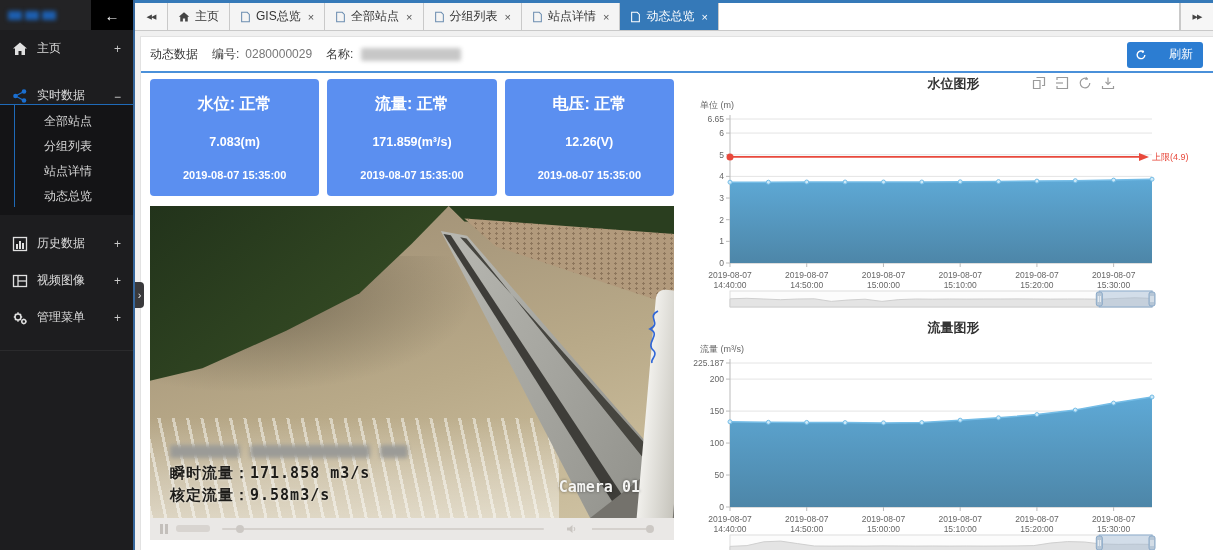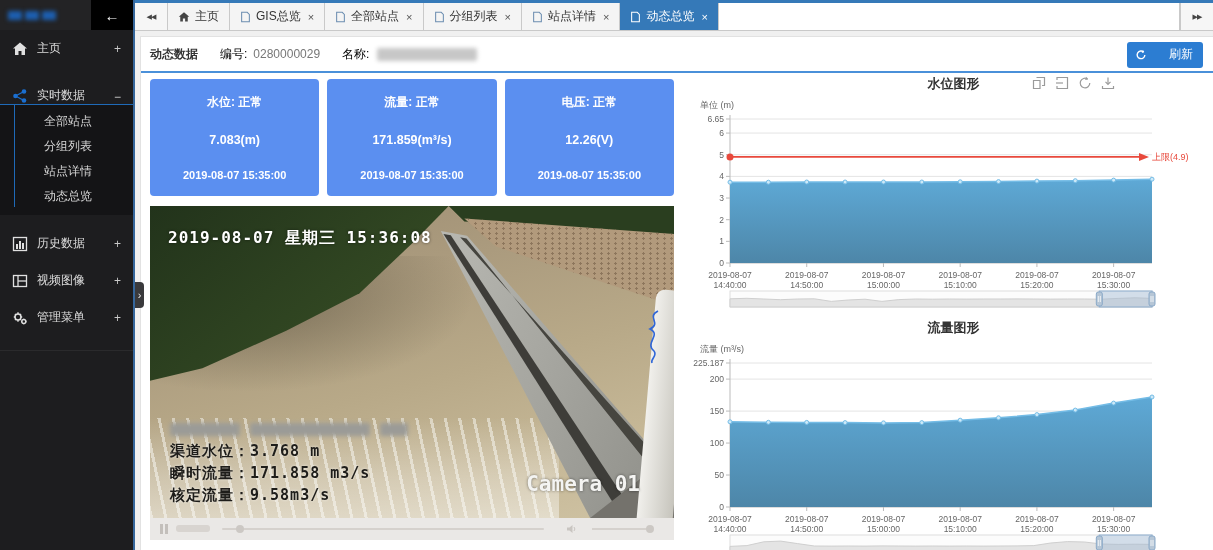--- a/index.html
+++ b/index.html
@@ -27,54 +27,54 @@
   .tab{display:flex;align-items:center;gap:5px;padding:0 10px;border-right:1px solid #c9c9c9;background:#f4f4f4;color:#333;font-size:12px;cursor:pointer;white-space:nowrap;}
   .tab .x{font-size:11px;margin-left:2px;color:#555;}
   .tab.active{background:#3579b8;color:#fff;}
   .tab.active .x{color:#fff;}
   .tab.active svg *{stroke:#fff;}
   .tb-fill{flex:1;background:#fff;border-right:1px solid #c9c9c9;}
   
   .content{position:absolute;left:135px;top:31px;right:0;bottom:0;background:#f0f0f0;}
   .panel{position:absolute;left:5px;top:5px;right:0;bottom:0;background:#fff;border-left:1px solid #e2e2e2;border-top:1px solid #e2e2e2;overflow:hidden;}
   .pan-head{height:26px;display:flex;align-items:center;gap:6px;font-size:12px;padding:4px 0 0 9px;position:relative;}
-  .ph-title{font-weight:bold;color:#333;}
-  .ph-kv{color:#000000;margin-left:16px;}
+  .ph-title{font-weight:normal;color:#333;}
+  .ph-kv{color:#404040;margin-left:8px;}
   .ph-val{color:#777;}
   .ph-redact{width:100px;height:13px;background:#c7c7c7;filter:blur(2px);margin-left:2px;border-radius:2px;}
   .refresh-btn{position:absolute;right:10px;top:5px;background:#2c7dd2;color:#fff;border:none;border-radius:3px;font-size:12px;padding:4px 10px 5px 8px;display:flex;align-items:center;gap:22px;cursor:pointer;font-family:inherit;}
   .pan-rule{height:2px;background:#4a90d9;margin-top:4px;}
   .cols{display:flex;}
   .leftcol{width:524px;margin-left:9px;flex:0 0 524px;}
   .rightcol{width:523px;margin-left:18px;flex:0 0 523px;padding-top:2px;}
   
   .cards{display:flex;gap:8px;margin-top:6px;}
   .card{flex:1;height:117px;background:#5b8ff0;border-radius:4px;color:#fff;display:flex;flex-direction:column;justify-content:space-between;align-items:center;padding:15px 8px;box-sizing:border-box;cursor:default;}
-  .card .c-title{font-size:12px;font-weight:bold;}
+  .card .c-title{font-size:16px;font-weight:bold;}
   .card .c-val{font-size:12.5px;font-weight:bold;}
   .card .c-time{font-size:11px;font-weight:bold;}
   
   .camera{margin-top:10px;width:524px;height:312px;position:relative;overflow:hidden;background:#b3a283;}
   .cam-water{position:absolute;inset:0;background:linear-gradient(165deg,#9d8d72 0%,#ab9b7e 30%,#b8a988 55%,#c6b897 80%,#cfc3a4 100%);}
   .cam-foam{position:absolute;left:0;bottom:0;width:78%;height:32%;background:linear-gradient(180deg,rgba(255,255,255,0) 0%,rgba(255,255,255,.3) 60%,rgba(255,255,255,.45) 100%),repeating-linear-gradient(78deg,rgba(250,250,245,.5) 0 3px,rgba(250,250,245,0) 3px 14px);}
   .cam-shade{position:absolute;left:0;top:16%;width:62%;height:44%;background:radial-gradient(ellipse at 30% 30%,rgba(60,55,40,.45),rgba(60,55,40,0) 70%);}
   .cam-trees-left{position:absolute;inset:0;clip-path:polygon(0 0,57% 0,50% 12%,40% 28%,26% 40%,10% 52%,0 56%);background:linear-gradient(140deg,#22331b,#3a5226 55%,#2a3e1e);}
   .cam-trees-top-right{position:absolute;inset:0;clip-path:polygon(57% 0,100% 0,100% 10%,78% 7%,60% 5%);background:#2a3e1f;}
   .cam-rocks{position:absolute;inset:0;clip-path:polygon(60% 4%,100% 9%,100% 32%,66% 13%);background:#b29a7c;background-image:radial-gradient(circle 1.5px,#8d765c 0 1px,transparent 1.2px);background-size:7px 5px;}
   .cam-wall{position:absolute;inset:0;clip-path:polygon(55.5% 8%,60.5% 9.5%,100% 86%,100% 100%,84% 100%);background:linear-gradient(115deg,#d8d8d2,#a6a6a0 70%,#8e8e88);}
   .cam-rail1{position:absolute;inset:0;clip-path:polygon(56% 9%,57.4% 9.4%,93% 100%,90.2% 100%);background:#3e3d39;}
   .cam-rail2{position:absolute;inset:0;clip-path:polygon(59.2% 10%,60.4% 10.4%,100% 93%,100% 86.5%);background:#46453f;}
   .cam-slab{position:absolute;inset:0;clip-path:polygon(84% 100%,100% 79%,100% 100%);background:#74726c;}
   .cam-pole{position:absolute;right:-8px;top:27%;width:36px;height:78%;background:linear-gradient(90deg,#f1f0ec,#c6c4bc);transform:rotate(5deg);border-radius:9px;}
   .cam-cable{position:absolute;right:8px;top:33%;}
   .cam-ts{position:absolute;left:18px;top:22px;color:#fff;font-family:"DejaVu Sans Mono","Liberation Mono",monospace;font-size:16px;font-weight:bold;text-shadow:0 0 3px rgba(0,0,0,.55);letter-spacing:1px;}
   .cam-osd{position:absolute;left:20px;bottom:12px;font-family:"DejaVu Sans Mono","Liberation Mono",monospace;font-size:15px;font-weight:bold;color:#1e1d1a;text-shadow:0 0 3px rgba(255,255,255,.65);line-height:22px;letter-spacing:1px;}
   .cam-osd-redact{display:flex;gap:10px;margin-bottom:4px;}
   .cam-osd-redact i{display:block;height:13px;background:#9b9b97;filter:blur(2px);border-radius:2px;}
-  .cam-label{position:absolute;right:34px;bottom:22px;color:#f4f4f2;font-family:"DejaVu Sans Mono","Liberation Mono",monospace;font-size:21px;font-weight:bold;text-shadow:0 0 3px rgba(0,0,0,.5);}
+  .cam-label{position:absolute;right:34px;bottom:22px;color:#f4f4f2;font-family:"DejaVu Sans Mono","Liberation Mono",monospace;font-size:15px;font-weight:bold;text-shadow:0 0 3px rgba(0,0,0,.5);}
   
   .vctrl{width:524px;height:22px;background:#eae8e6;position:relative;}
   .vc-pause{position:absolute;left:10px;top:6px;width:8px;height:10px;border-left:3px solid #c3bfbb;border-right:3px solid #c3bfbb;box-sizing:border-box;}
   .vc-time{position:absolute;left:26px;top:7px;width:34px;height:7px;background:#d8d4d0;border-radius:3px;}
   .vc-track{position:absolute;left:72px;right:130px;top:10px;height:2px;background:#d5d1cd;border-radius:1px;}
   .vc-dot{position:absolute;left:86px;top:7px;width:8px;height:8px;border-radius:50%;background:#ccc8c4;}
   .vc-vol{position:absolute;right:96px;top:5px;color:#c9c5c1;font-size:10px;}
   .vc-voltrack{position:absolute;right:22px;top:10px;width:60px;height:2px;background:#d5d1cd;}
   .vc-voldot{position:absolute;right:20px;top:7px;width:8px;height:8px;border-radius:50%;background:#ccc8c4;}
   
@@ -271,28 +271,26 @@
             <div class="cam-trees-top-right"></div>
             <div class="cam-rocks"></div>
             <div class="cam-wall"></div>
             <div class="cam-rail1"></div>
             <div class="cam-rail2"></div>
             <div class="cam-slab"></div>
             <div class="cam-pole"></div>
             <svg class="cam-cable" width="30" height="55" viewBox="0 0 30 55">
               <path d="M22 2 C10 8 26 14 14 20 C26 26 8 34 18 42 C22 47 14 50 16 54" fill="none" stroke="#2f66d8" stroke-width="1.6"></path>
             </svg>
-            <div class="cam-ts">2019-08-07 星期三 15:36:08</div>
             <div class="cam-osd">
               <div class="cam-osd-redact">
                   <i style="width:70px"></i>
                   <i style="width:120px"></i>
                   <i style="width:28px"></i>
                 </div>
-              <div>渠道水位：3.768 m</div>
               <div>瞬时流量：171.858 m3/s</div>
               <div>核定流量：9.58m3/s</div>
             </div>
             <div class="cam-label">Camera 01</div>
           </div>
 
           <div class="vctrl">
             <div class="vc-pause"></div>
             <div class="vc-time"></div>
             <div class="vc-track"></div>

